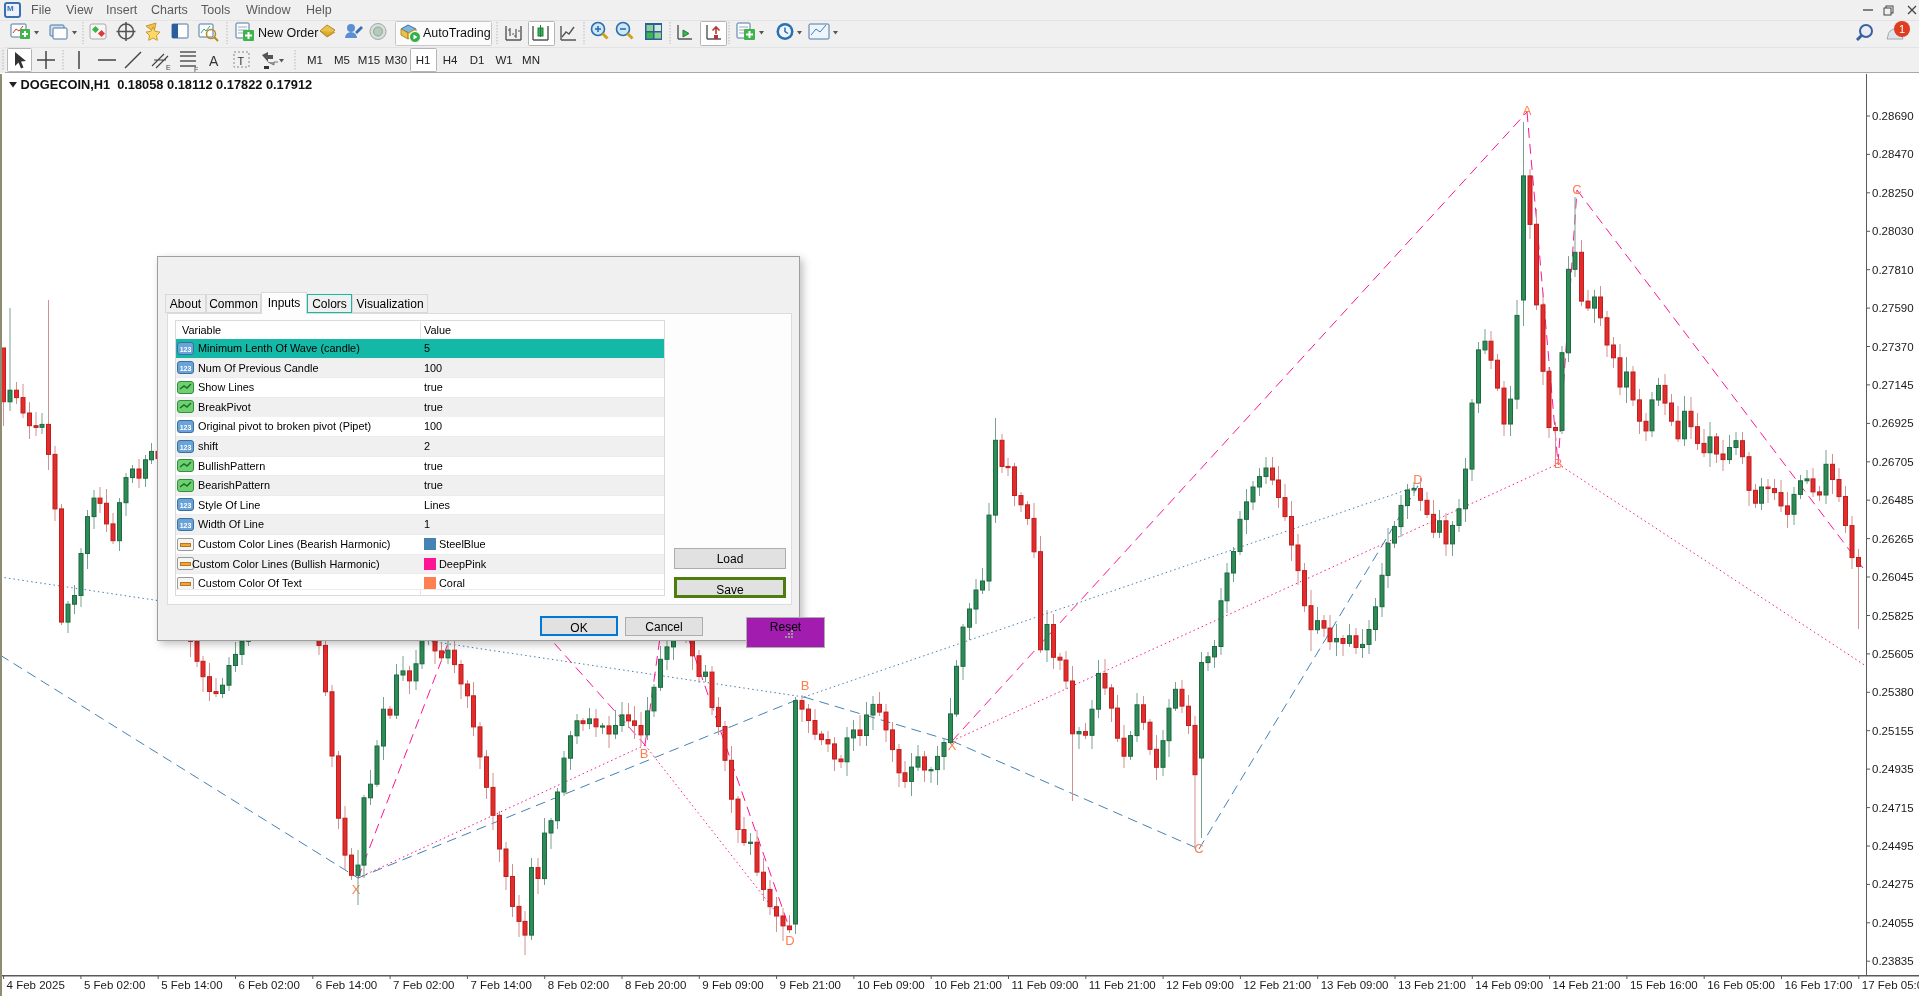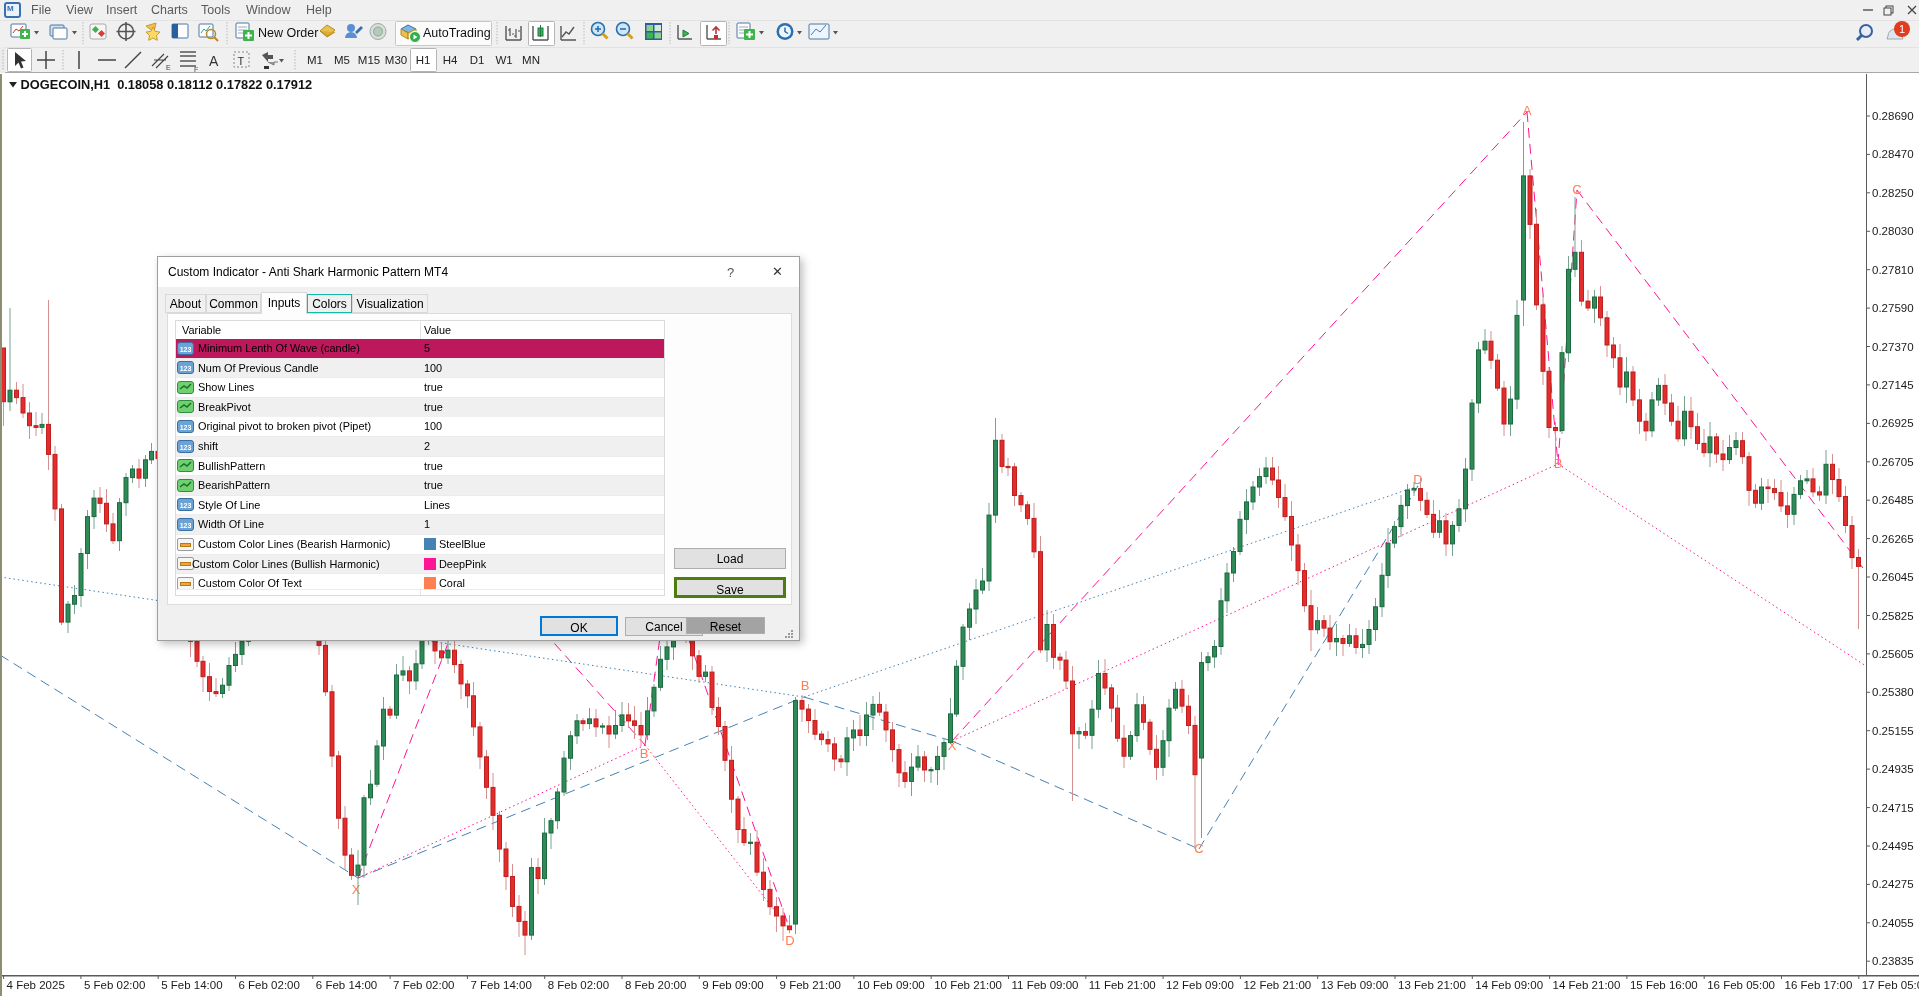--- a/index.html
+++ b/index.html
@@ -573,40 +573,35 @@
     <text x="477" y="64" font-size="11.5" fill="#222" text-anchor="middle" font-family="Liberation Sans, sans-serif">D1</text>
     <text x="504" y="64" font-size="11.5" fill="#222" text-anchor="middle" font-family="Liberation Sans, sans-serif">W1</text>
     <text x="531" y="64" font-size="11.5" fill="#222" text-anchor="middle" font-family="Liberation Sans, sans-serif">MN</text>
   </svg>
 <div style="position:absolute;left:4px;top:2px;width:17px;height:16px;border:2px solid #3a6fb0;border-radius:3px;background:#eaf2fb"></div>
 <div style="position:absolute;left:7px;top:4px;font-size:8px;color:#3a6fb0;font-weight:bold">M</div>
 <div class="ledge"></div>
 
 <div style="position:absolute;left:157px;top:256px;width:643px;height:385px;background:#f0f0f0;
      border:1px solid #9e9e9e;box-shadow:3px 3px 8px rgba(0,0,0,0.25);font-size:12px;color:#000">
-  <div style="position:absolute;left:0;top:0;width:100%;height:30px;background:#fff">
-    <span style="position:absolute;left:10px;top:8px">Custom Indicator - Anti Shark Harmonic Pattern MT4</span>
-    <span style="position:absolute;left:569px;top:8px;color:#555;font-size:13px">?</span>
-    <span style="position:absolute;left:614px;top:7px;color:#333;font-size:13px">✕</span>
-  </div>
   <div style="position:absolute;left:9px;top:56px;width:625px;height:292px;background:#fdfdfd;border:1px solid #dcdcdc"></div>
   <div style="position:absolute;left:7px;top:35px;height:21px">
     <span style="position:absolute;left:0px;top:2px;width:41px;height:19px;background:#f0f0f0;border:1px solid #d9d9d9;text-align:center;line-height:19px">About</span>
     <span style="position:absolute;left:41px;top:2px;width:55px;height:19px;background:#f0f0f0;border:1px solid #d9d9d9;text-align:center;line-height:19px">Common</span>
     <span style="position:absolute;left:96px;top:0px;width:46px;height:22px;background:#fdfdfd;border:1px solid #d9d9d9;border-bottom:none;text-align:center;line-height:21px;z-index:2">Inputs</span>
     <span style="position:absolute;left:142px;top:2px;width:45px;height:19px;background:#f0f0f0;border:1px solid #14b8a6;text-align:center;line-height:19px">Colors</span>
     <span style="position:absolute;left:187px;top:2px;width:76px;height:19px;background:#f0f0f0;border:1px solid #d9d9d9;text-align:center;line-height:19px">Visualization</span>
   </div>
 </div>
 <div style="position:absolute;left:0;top:0;font-size:10.9px;color:#000">
   <div style="position:absolute;left:175px;top:320px;width:490px;height:276px;background:#fff;border:1px solid #dadada"></div>
   <div style="position:absolute;left:420px;top:320px;width:1px;height:276px;background:#e4e4e4"></div>
   <div style="position:absolute;left:182px;top:324px">Variable</div>
   <div style="position:absolute;left:424px;top:324px">Value</div>
-  <div style="position:absolute;left:176px;top:339.0px;width:488px;height:19.6px;background:#be185d">
+  <div style="position:absolute;left:176px;top:339.0px;width:488px;height:19.6px;background:#14b8a6">
       <div style="position:absolute;left:1px;top:2px"><span style="display:inline-block;width:17px;height:13px;background:#6aa3d8;border:1px solid #3a6fa0;border-radius:3px;color:#fff;font-size:7px;line-height:13px;text-align:center;vertical-align:middle;font-weight:bold">123</span></div>
       <div style="position:absolute;left:22px;top:3px;white-space:nowrap">Minimum Lenth Of Wave (candle)</div>
       <div style="position:absolute;left:248px;top:3px;white-space:nowrap">5</div>
       <div style="position:absolute;left:0;bottom:0;width:100%;border-bottom:1px solid #ececec"></div>
     </div>
     <div style="position:absolute;left:176px;top:358.6px;width:488px;height:19.6px;background:#f0f0f0">
       <div style="position:absolute;left:1px;top:2px"><span style="display:inline-block;width:17px;height:13px;background:#6aa3d8;border:1px solid #3a6fa0;border-radius:3px;color:#fff;font-size:7px;line-height:13px;text-align:center;vertical-align:middle;font-weight:bold">123</span></div>
       <div style="position:absolute;left:22px;top:3px;white-space:nowrap">Num Of Previous Candle</div>
       <div style="position:absolute;left:248px;top:3px;white-space:nowrap">100</div>
       <div style="position:absolute;left:0;bottom:0;width:100%;border-bottom:1px solid #ececec"></div>
@@ -682,14 +677,14 @@
     <div style="position:absolute;left:176px;top:574.2px;width:488px;height:16px;background:#ffffff">
       <div style="position:absolute;left:1px;top:2px"><span style="display:inline-block;width:17px;height:13px;background:#f5f5f5;border:1px solid #999;border-radius:2px;vertical-align:middle;position:relative"><span style="position:absolute;left:2px;top:4px;width:11px;height:4px;background:#f2a33c;border:1px solid #b57a1a"></span></span></div>
       <div style="position:absolute;left:22px;top:3px;white-space:nowrap">Custom Color Of Text</div>
       <div style="position:absolute;left:248px;top:3px;white-space:nowrap"><span style="display:inline-block;width:12px;height:12px;background:#FF7F50;margin-right:3px;vertical-align:-2px"></span>Coral</div>
       <div style="position:absolute;left:0;bottom:0;width:100%;border-bottom:1px solid #ececec"></div>
     </div>
   <div style="background:#e1e1e1;border:1px solid #adadad;text-align:center;position:absolute;font-size:12px;left:674px;top:548px;width:112px;height:21px;line-height:21px">Load</div>
   <div style="background:#e1e1e1;border:3px solid #4d7c0f;text-align:center;position:absolute;font-size:12px;left:674px;top:577px;width:112px;height:21px;line-height:21px">Save</div>
   <div style="background:#e1e1e1;border:1px solid #adadad;text-align:center;position:absolute;font-size:12px;left:540px;top:616px;width:78px;height:20px;line-height:20px;border:2px solid #0078d7">OK</div>
   <div style="background:#e1e1e1;border:1px solid #adadad;text-align:center;position:absolute;font-size:12px;left:625px;top:617px;width:78px;height:19px;line-height:19px">Cancel</div>
-  <div style="background:#a3a3a3;border:1px solid #adadad;text-align:center;position:absolute;font-size:12px;left:686px;top:617px;width:79px;height:17px;line-height:19px">Reset</div>
+  <div style="background:#a21caf;border:1px solid #adadad;text-align:center;position:absolute;font-size:12px;left:746px;top:617px;width:79px;height:31px;line-height:19px">Reset</div>
   <div style="position:absolute;left:791px;top:630px;width:2px;height:2px;background:#9a9a9a;box-shadow:-3px 3px #9a9a9a, 0 3px #9a9a9a, -6px 6px #9a9a9a, -3px 6px #9a9a9a, 0 6px #9a9a9a"></div>
 </div>
 </body></html>

